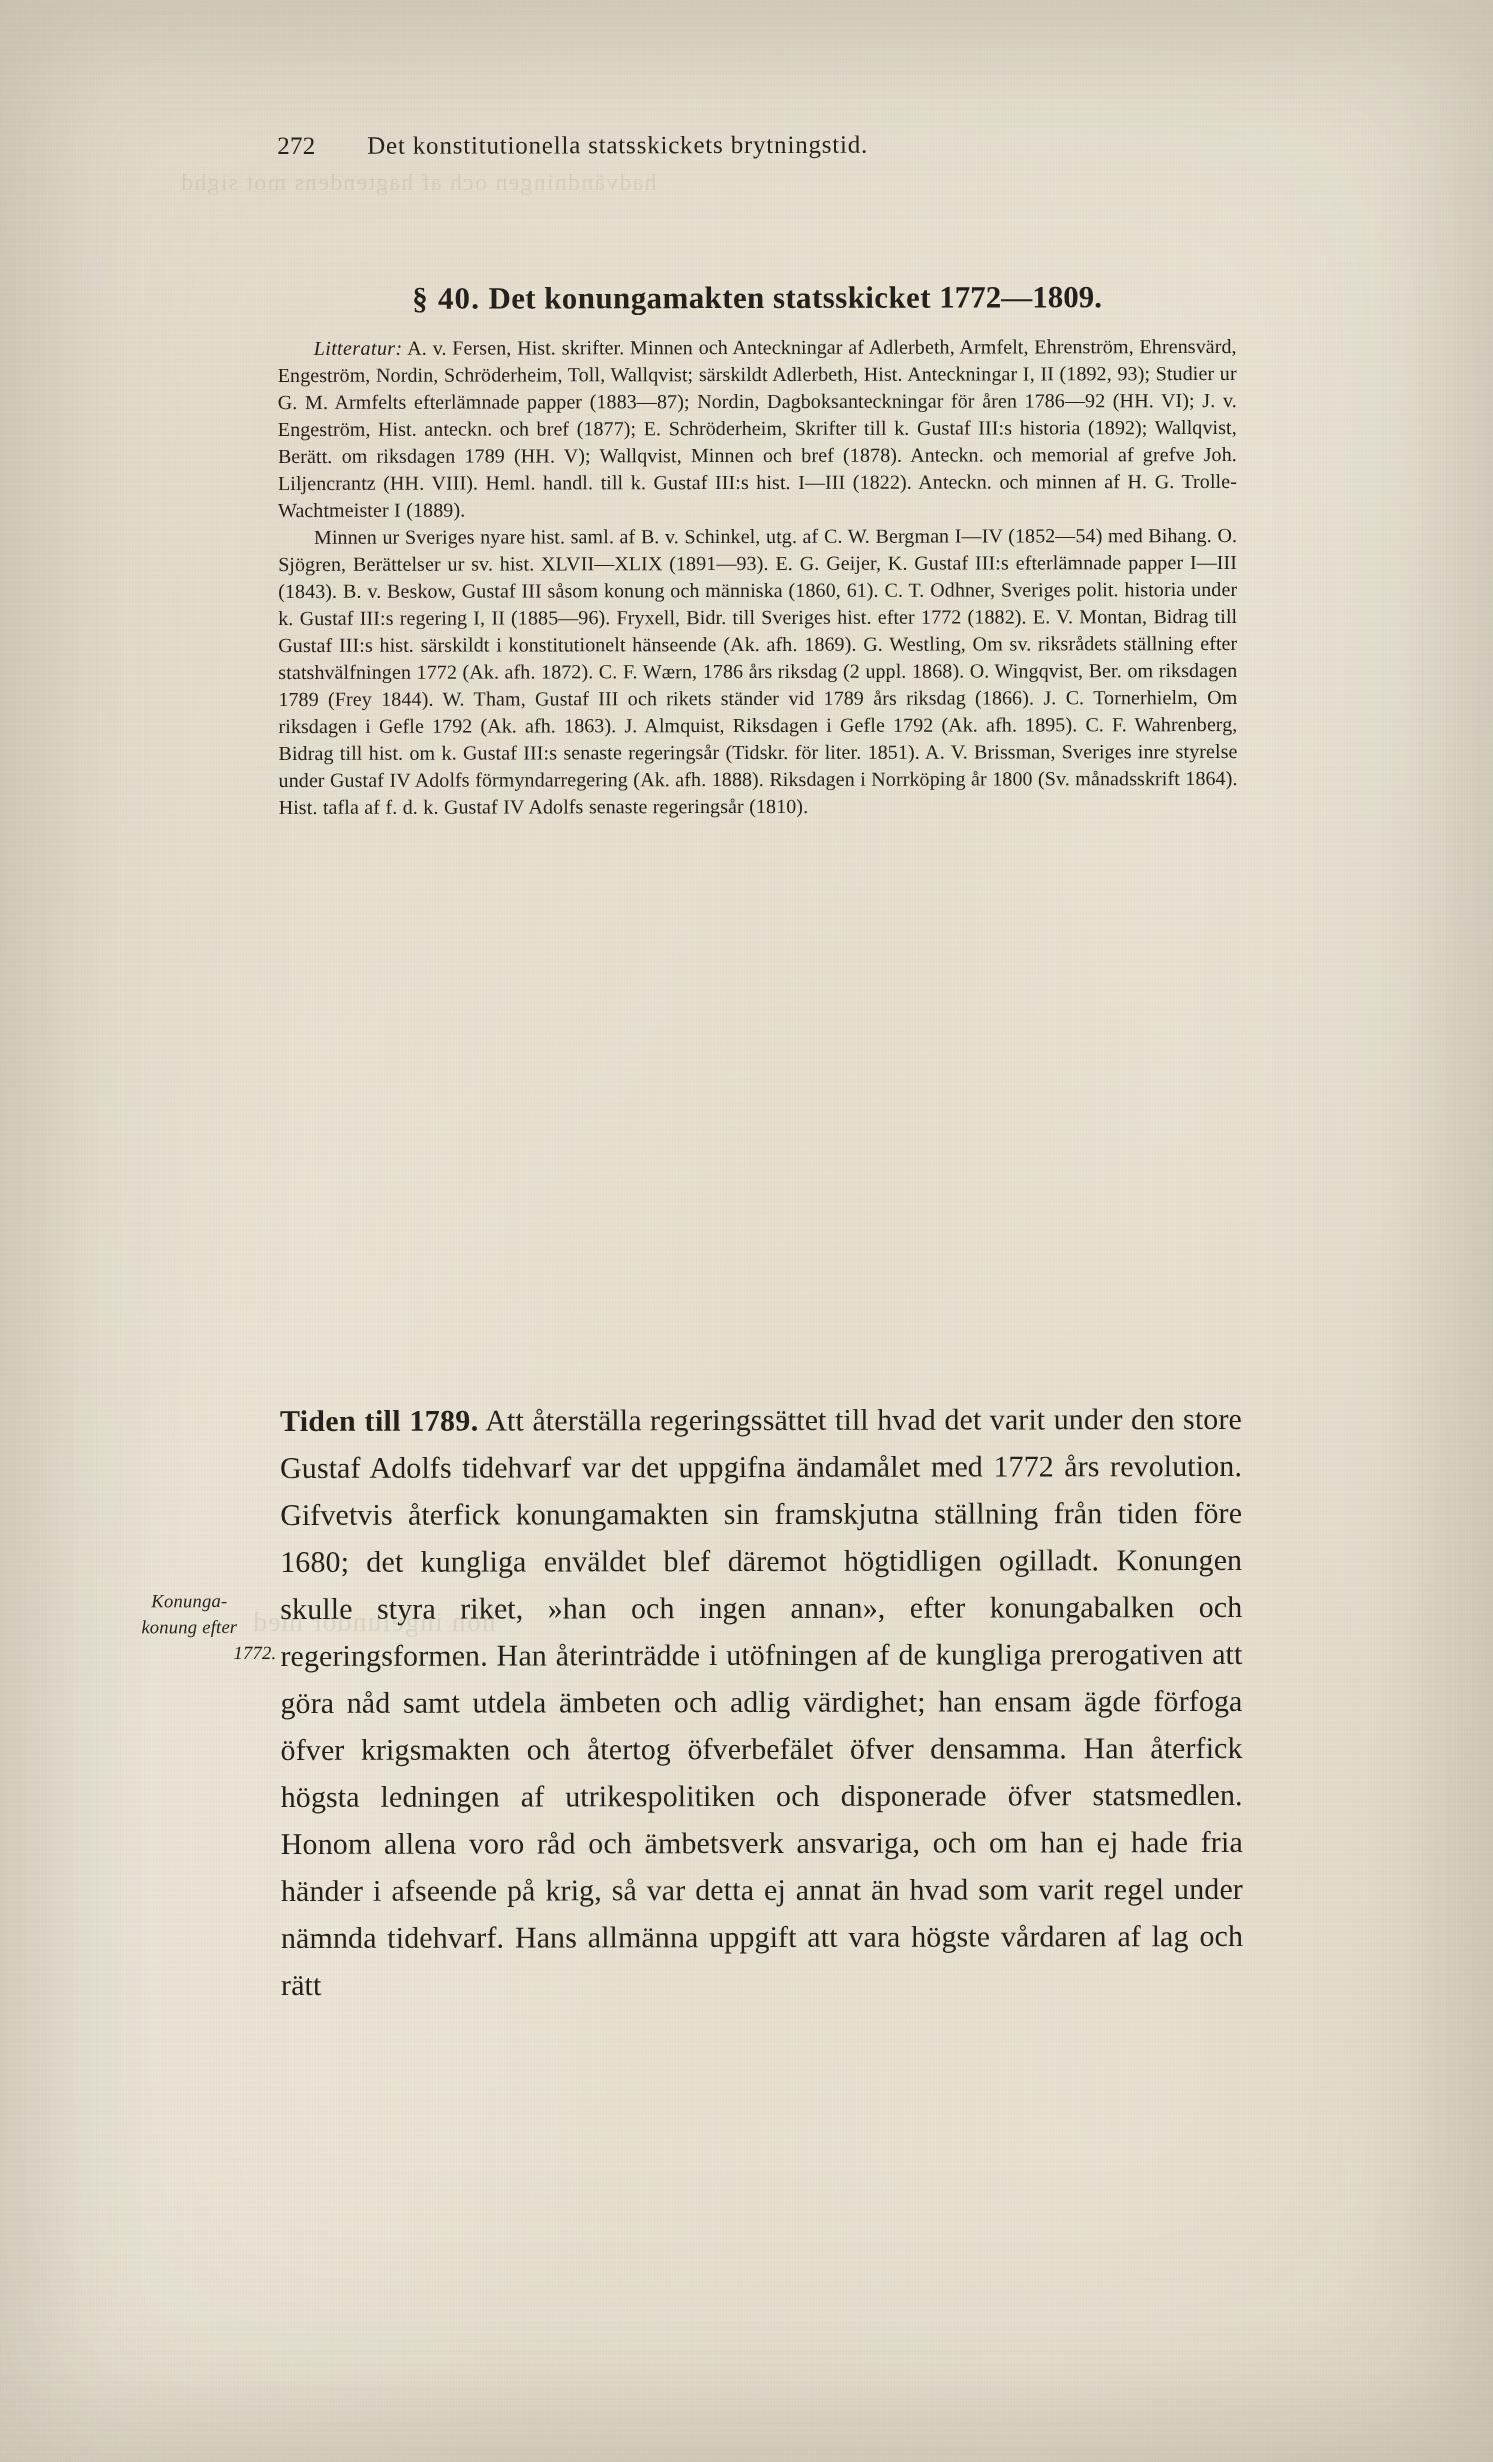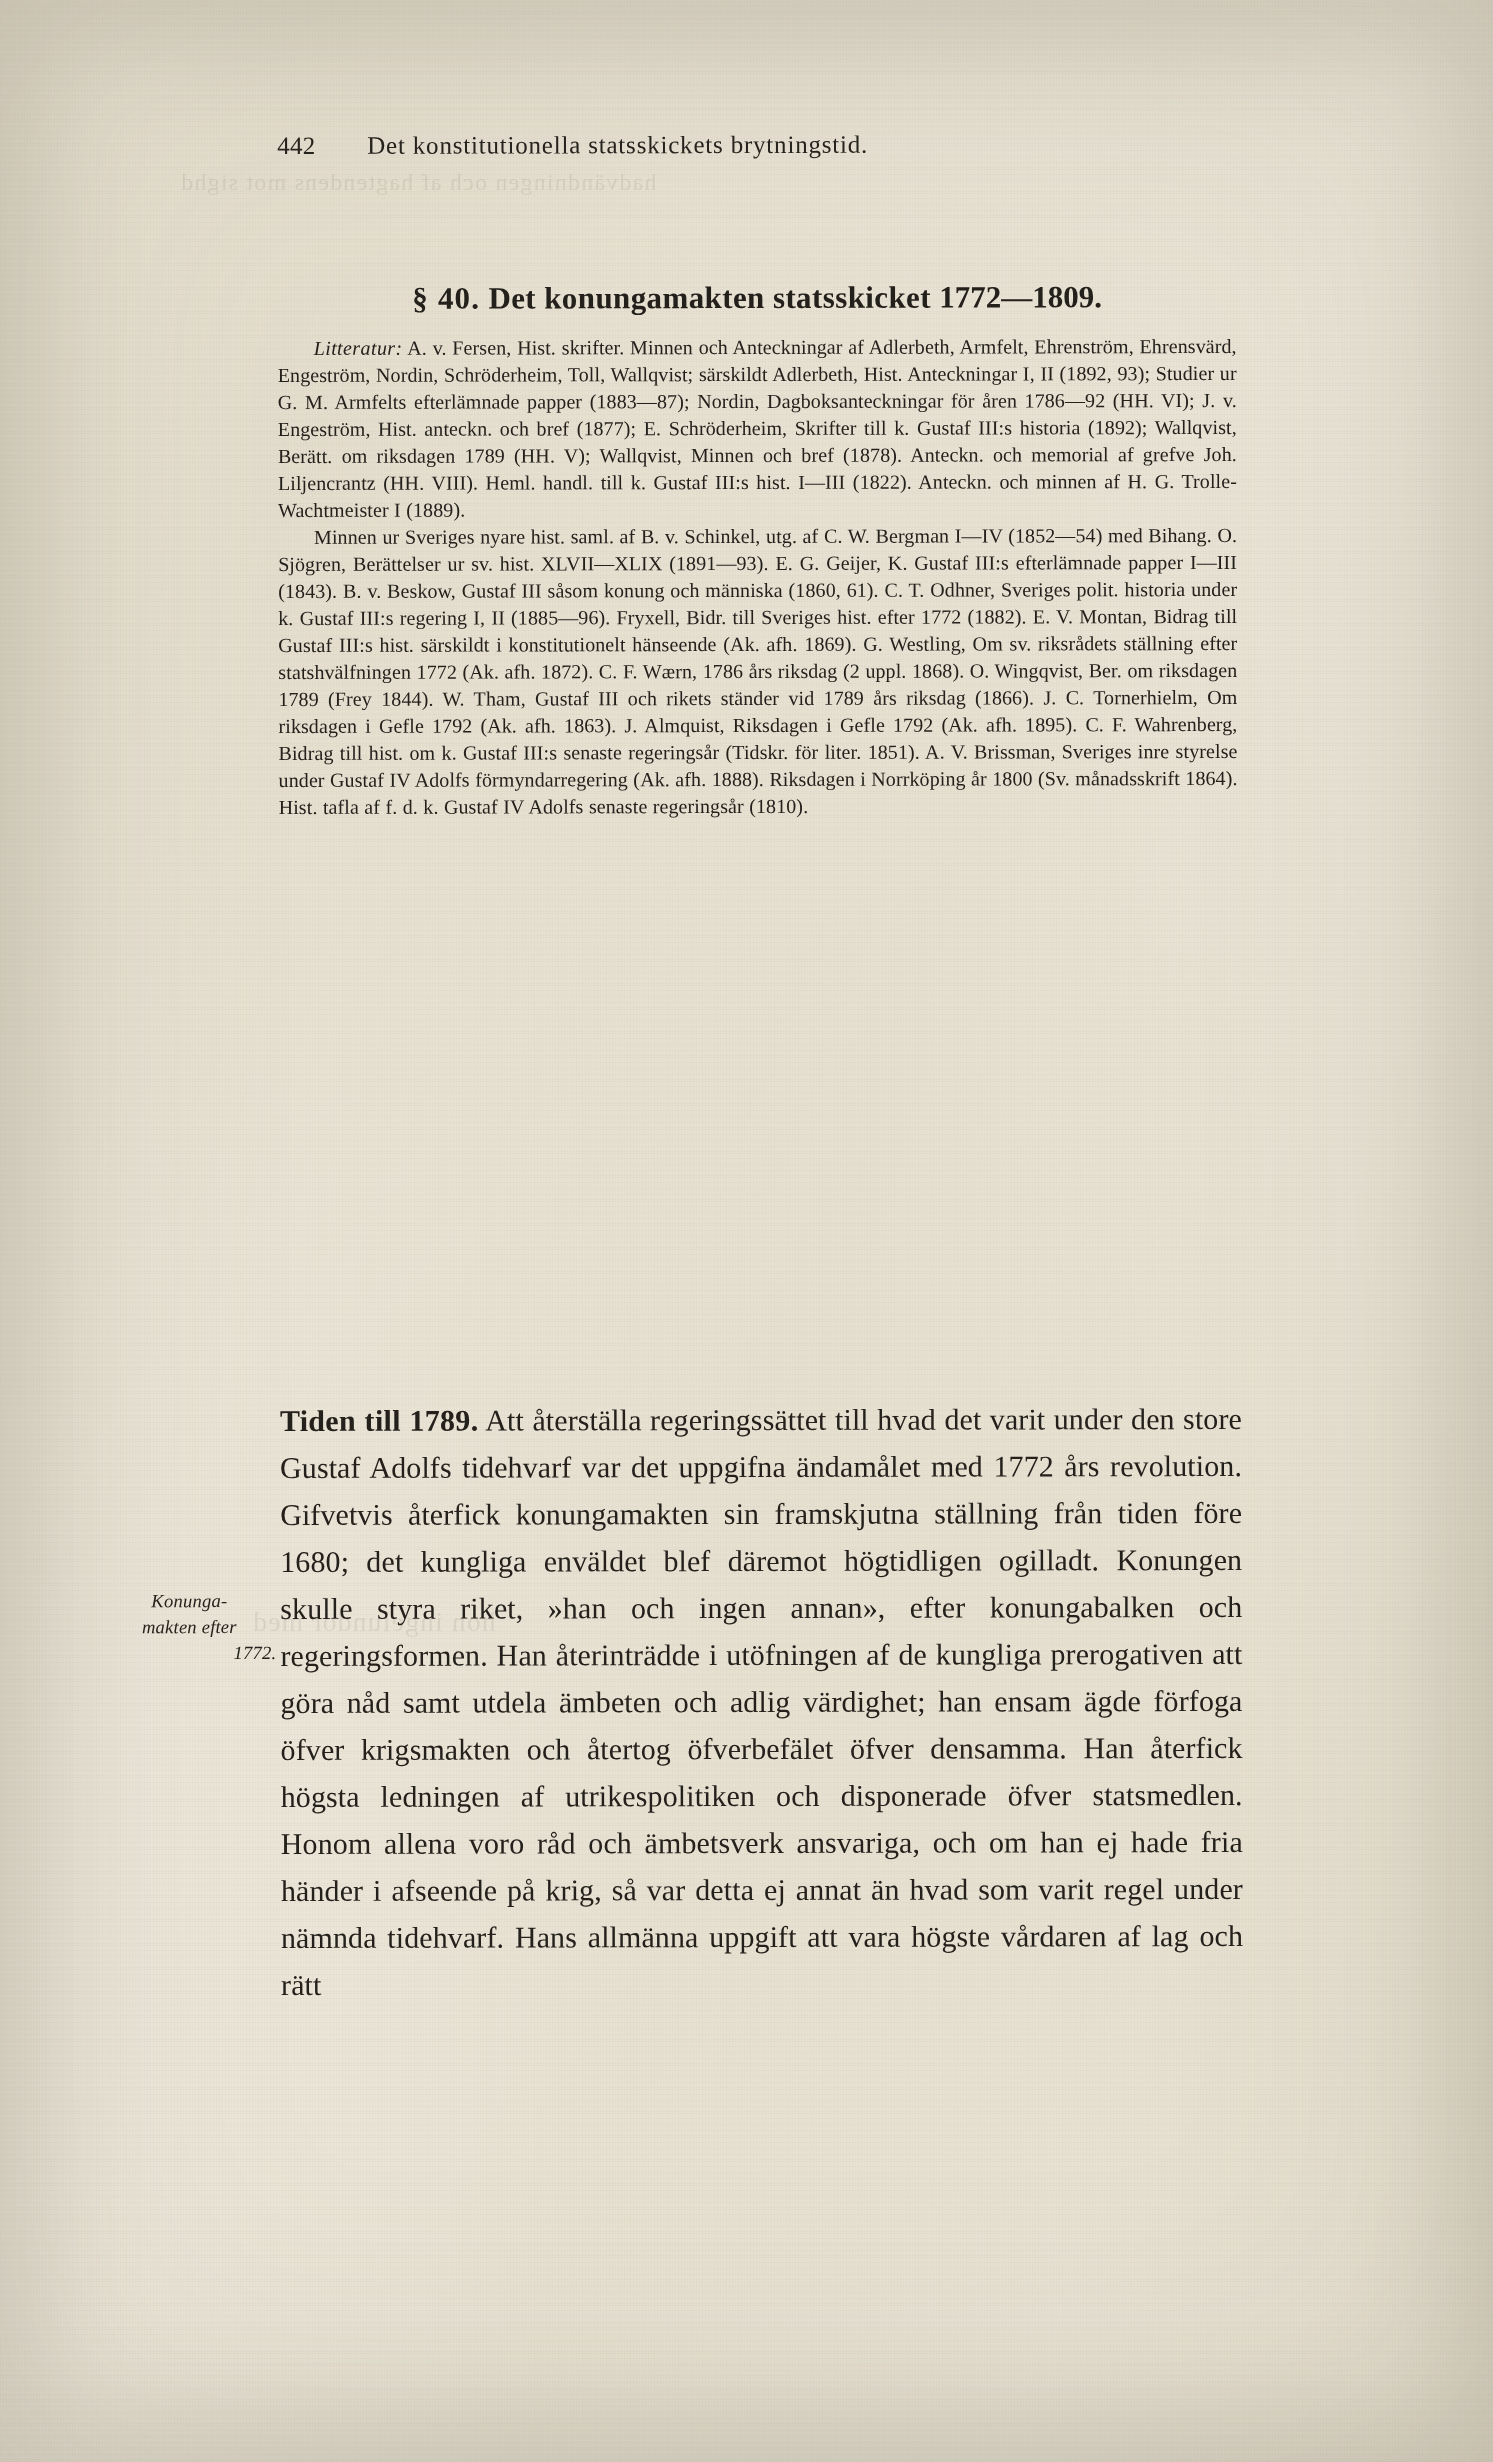--- a/index.html
+++ b/index.html
@@ -155,38 +155,38 @@
 <body>
 
 <div class="page">
 
   <div class="showthrough" style="left:180px; top:169px; font-size:24px;">hadvändningen och af hagtendens mot sighd</div>
   <div class="showthrough" style="left:252px; top:1606px; font-size:27.6px;">hon ingelundor med</div>
 
   <div class="content skew">
 
     <div class="runhead">
-      <span class="folio">442</span>
+      <span class="folio">272</span>
       <span class="rhtitle">Det konstitutionella statsskickets brytningstid.</span>
     </div>
 
     <h1 class="section-head">
       <span class="shnum">§ 40.</span>
       <span>Det konungamakten statsskicket</span>
       <span class="shyears">1772—1809.</span>
     </h1>
 
     <div class="biblio">
       <p class="indent"><span class="bib-lead">Litteratur:</span> <span>A. v. Fersen, Hist. skrifter. Minnen och Anteckningar af Adlerbeth, Armfelt, Ehrenström, Ehrensvärd, Engeström, Nordin, Schröderheim, Toll, Wallqvist; särskildt Adlerbeth, Hist. Anteckningar I, II (1892, 93); Studier ur G. M. Armfelts efterlämnade papper (1883—87); Nordin, Dagboksanteckningar för åren 1786—92 (HH. VI); J. v. Engeström, Hist. anteckn. och bref (1877); E. Schröderheim, Skrifter till k. Gustaf III:s historia (1892); Wallqvist, Berätt. om riksdagen 1789 (HH. V); Wallqvist, Minnen och bref (1878). Anteckn. och memorial af grefve Joh. Liljencrantz (HH. VIII). Heml. handl. till k. Gustaf III:s hist. I—III (1822). Anteckn. och minnen af H. G. Trolle-Wachtmeister I (1889).</span></p>
       <p class="indent">Minnen ur Sveriges nyare hist. saml. af B. v. Schinkel, utg. af C. W. Bergman I—IV (1852—54) med Bihang. O. Sjögren, Berättelser ur sv. hist. XLVII—XLIX (1891—93). E. G. Geijer, K. Gustaf III:s efterlämnade papper I—III (1843). B. v. Beskow, Gustaf III såsom konung och människa (1860, 61). C. T. Odhner, Sveriges polit. historia under k. Gustaf III:s regering I, II (1885—96). Fryxell, Bidr. till Sveriges hist. efter 1772 (1882). E. V. Montan, Bidrag till Gustaf III:s hist. särskildt i konstitutionelt hänseende (Ak. afh. 1869). G. Westling, Om sv. riksrådets ställning efter statshvälfningen 1772 (Ak. afh. 1872). C. F. Wærn, 1786 års riksdag (2 uppl. 1868). O. Wingqvist, Ber. om riksdagen 1789 (Frey 1844). W. Tham, Gustaf III och rikets ständer vid 1789 års riksdag (1866). J. C. Tornerhielm, Om riksdagen i Gefle 1792 (Ak. afh. 1863). J. Almquist, Riksdagen i Gefle 1792 (Ak. afh. 1895). C. F. Wahrenberg, Bidrag till hist. om k. Gustaf III:s senaste regeringsår (Tidskr. för liter. 1851). A. V. Brissman, Sveriges inre styrelse under Gustaf IV Adolfs förmyndarregering (Ak. afh. 1888). Riksdagen i Norrköping år 1800 (Sv. månadsskrift 1864). Hist. tafla af f. d. k. Gustaf IV Adolfs senaste regeringsår (1810).</p>
     </div>
 
     <div class="margin-note">
       <div>Konunga-</div>
-      <div>makten efter</div>
+      <div>konung efter</div>
       <div class="mn3">1772.</div>
     </div>
 
     <div class="body-text">
       <p><span class="lead-in">Tiden till 1789.</span><span> Att återställa regeringssättet till hvad det varit under den store Gustaf Adolfs tidehvarf var det uppgifna ändamålet med 1772 års revolution. Gifvetvis återfick konungamakten sin framskjutna ställning från tiden före 1680; det kungliga enväldet blef däremot högtidligen ogilladt. Konungen skulle styra riket, »han och ingen annan», efter konungabalken och regeringsformen. Han återinträdde i utöfningen af de kungliga prerogativen att göra nåd samt utdela ämbeten och adlig värdighet; han ensam ägde förfoga öfver krigsmakten och återtog öfverbefälet öfver densamma. Han återfick högsta ledningen af utrikespolitiken och disponerade öfver statsmedlen. Honom allena voro råd och ämbetsverk ansvariga, och om han ej hade fria händer i afseende på krig, så var detta ej annat än hvad som varit regel under nämnda tidehvarf. Hans allmänna uppgift att vara högste vårdaren af lag och rätt</span></p>
     </div>
 
   </div>
 
   <div class="grain"></div>

